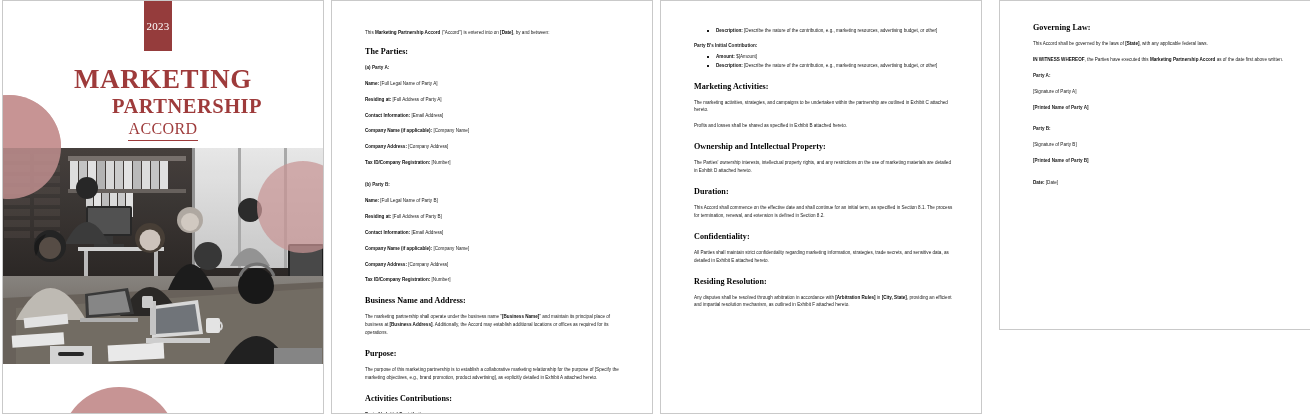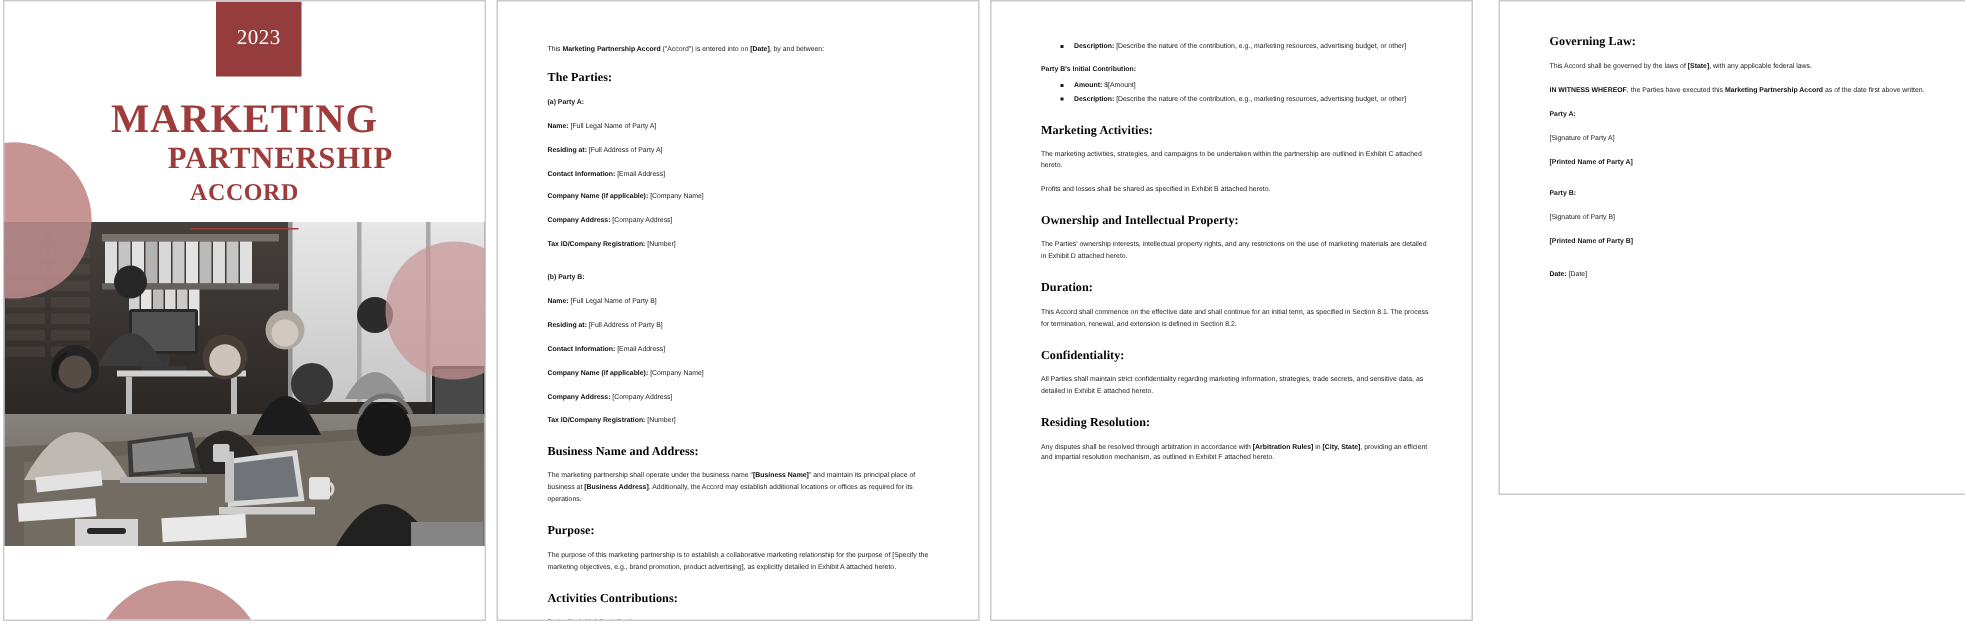--- a/index.html
+++ b/index.html
@@ -27,25 +27,25 @@
   .page-1 { width: 322px; height: 414px; margin-left: 2px; }
   .page-2 { width: 322px; height: 414px; margin-left: 7px; }
   .page-3 { width: 322px; height: 414px; margin-left: 7px; }
   .page-4 { width: 322px; height: 330px; margin-left: 17px; }
 
   
   .cover { position: relative; width: 100%; height: 100%; background:#fff; }
   .year-badge {
     position: absolute;
     left: 141px; top: 0px;
-    width: 57px; height: 50px;
+    width: 28px; height: 50px;
     background: #953c3c;
     color: #ffffff;
     font-family: "Liberation Serif", serif;
-    font-size: 14px;
+    font-size: 11px;
     display: flex; align-items: center; justify-content: center;
     letter-spacing: .3px;
     z-index: 6;
   }
   .cover-title {
     position: absolute;
     left: 0; right: 0; top: 64px;
     text-align: center;
     color: #9e3b3b;
     font-family: "Liberation Serif", serif;
@@ -54,23 +54,23 @@
   .cover-title .t1 {
     display:block;
     font-size: 27px; font-weight: 700; letter-spacing: .6px; line-height: 1.06;
   }
   .cover-title .t2 {
     display:block;
     font-size: 20.5px; font-weight: 700; letter-spacing: .5px; line-height: 1.18; padding-left: 48px;
   }
   .cover-title .t3 {
     display:inline-block;
-    font-size: 16px; font-weight: 700; letter-spacing: .4px; line-height: 1.3;
+    font-size: 16px; font-weight: 400; letter-spacing: .4px; line-height: 1.3;
     border-bottom: 1.2px solid #9e3b3b;
-    padding-bottom: 12px;
+    padding-bottom: 0px;
     margin-top: 1px;
   }
 
   .cover-photo {
     position: absolute;
     left: 0; right: 0;
     top: 147px; height: 216px;
     overflow: hidden;
     z-index: 4;
     background: #3a3a3a;

